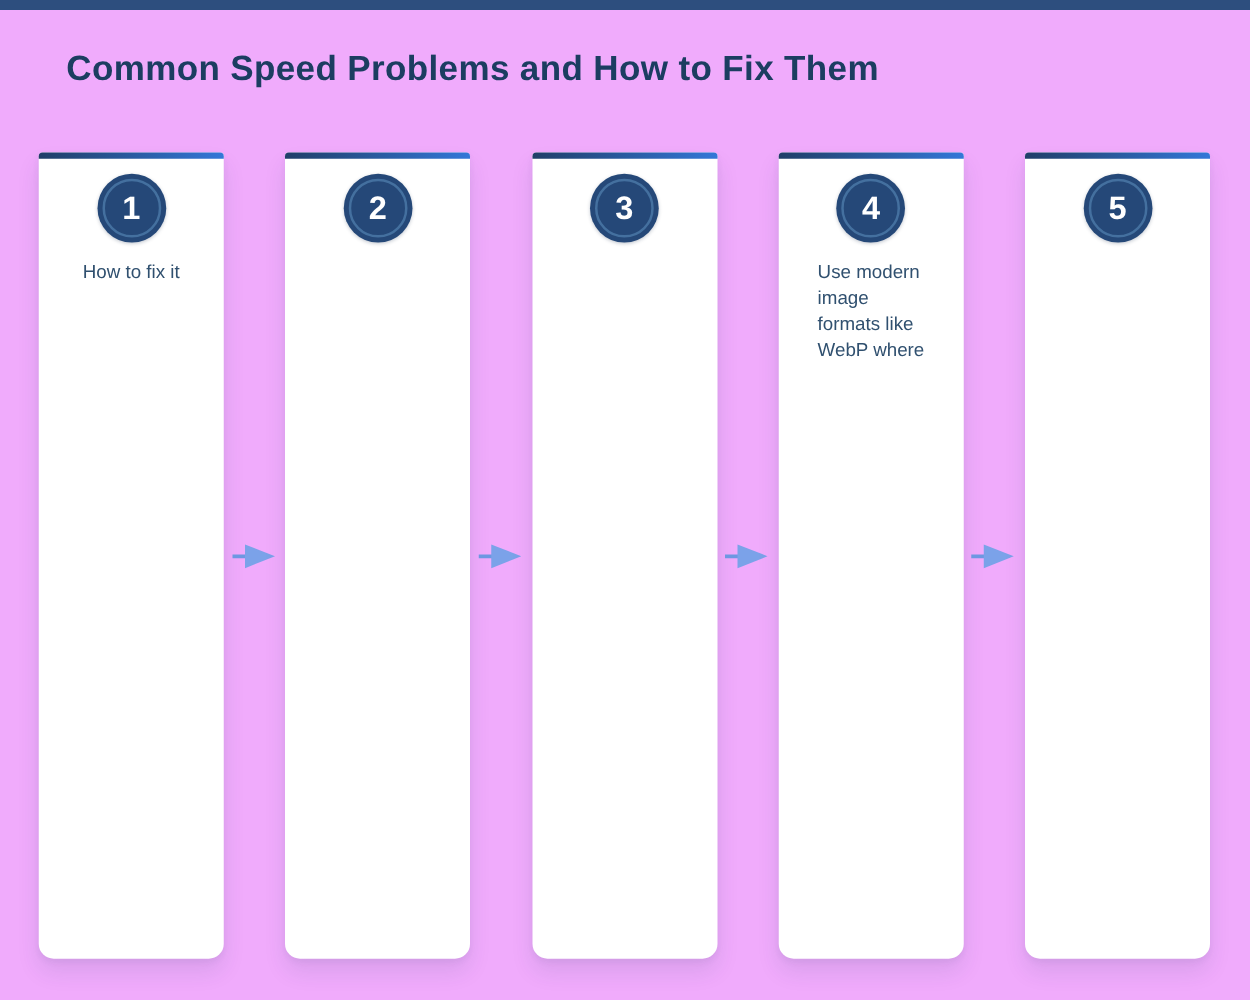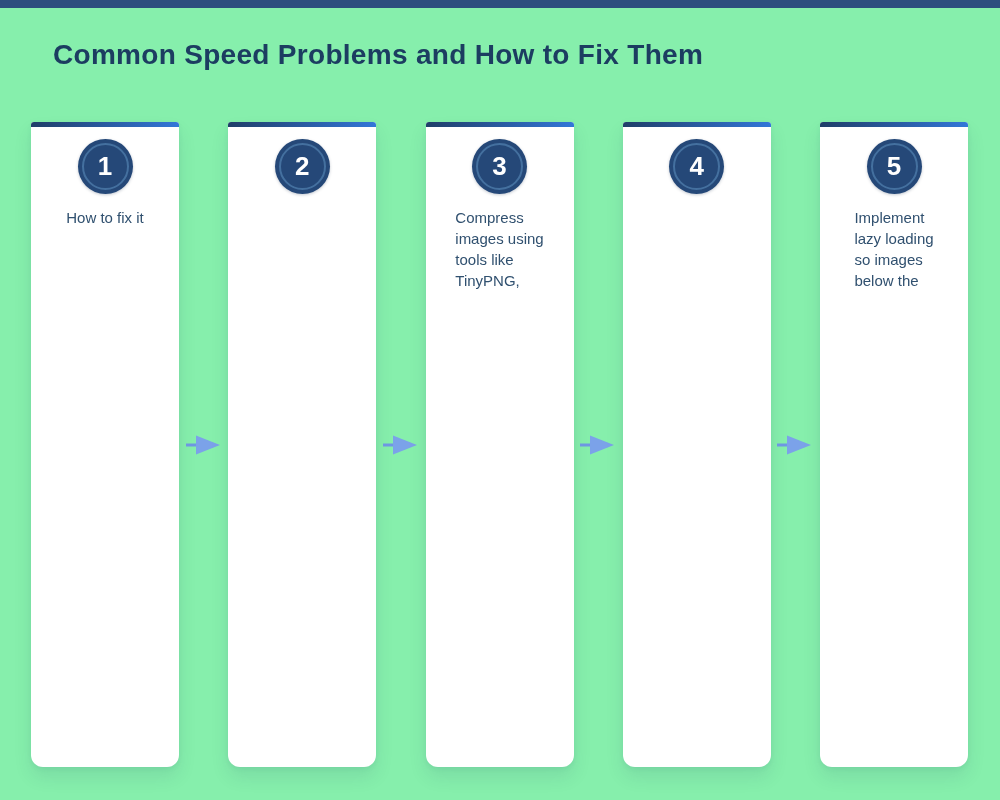--- a/index.html
+++ b/index.html
@@ -3,21 +3,21 @@
 <meta charset="utf-8">
 <style>
   * { margin: 0; padding: 0; box-sizing: border-box; }
   html, body {
     width: 1000px; height: 800px;
     font-family: "Liberation Sans", "DejaVu Sans", sans-serif;
   }
   .page {
     position: relative;
     width: 1000px; height: 800px;
-    background: #86efac;
+    background: #f0abfc;
     overflow: hidden;
   }
   .top-strip {
     width: 100%; height: 8px;
     background: #2d4e7e;
   }
   h1.title {
     margin: 30px 0 0 53px;
     font-size: 28px;
     line-height: 34px;
@@ -126,52 +126,48 @@
         <line x1="1" y1="12" x2="13" y2="12" stroke="#6e97e2" stroke-width="3"></line>
         <polygon points="11,2.5 35,12 11,21.5" fill="#7ba2e9"></polygon>
       </svg>
     </div>
 
     <div class="card">
       <div class="card-topbar"></div>
       <div class="badge">
         <span>3</span>
       </div>
-      <div class="card-text">Compress
-images using
-tools like
-TinyPNG,</div>
     </div>
 
     <div class="arrow-wrap">
       <svg width="38" height="24" viewBox="0 0 38 24">
         <line x1="1" y1="12" x2="13" y2="12" stroke="#6e97e2" stroke-width="3"></line>
         <polygon points="11,2.5 35,12 11,21.5" fill="#7ba2e9"></polygon>
       </svg>
     </div>
 
     <div class="card">
       <div class="card-topbar"></div>
       <div class="badge">
         <span>4</span>
       </div>
+      <div class="card-text">Use modern
+image
+formats like
+WebP where</div>
     </div>
 
     <div class="arrow-wrap">
       <svg width="38" height="24" viewBox="0 0 38 24">
         <line x1="1" y1="12" x2="13" y2="12" stroke="#6e97e2" stroke-width="3"></line>
         <polygon points="11,2.5 35,12 11,21.5" fill="#7ba2e9"></polygon>
       </svg>
     </div>
 
     <div class="card">
       <div class="card-topbar"></div>
       <div class="badge">
         <span>5</span>
       </div>
-      <div class="card-text">Implement
-lazy loading
-so images
-below the</div>
     </div>
 
   </div>
 </div>
 
 </body></html>

